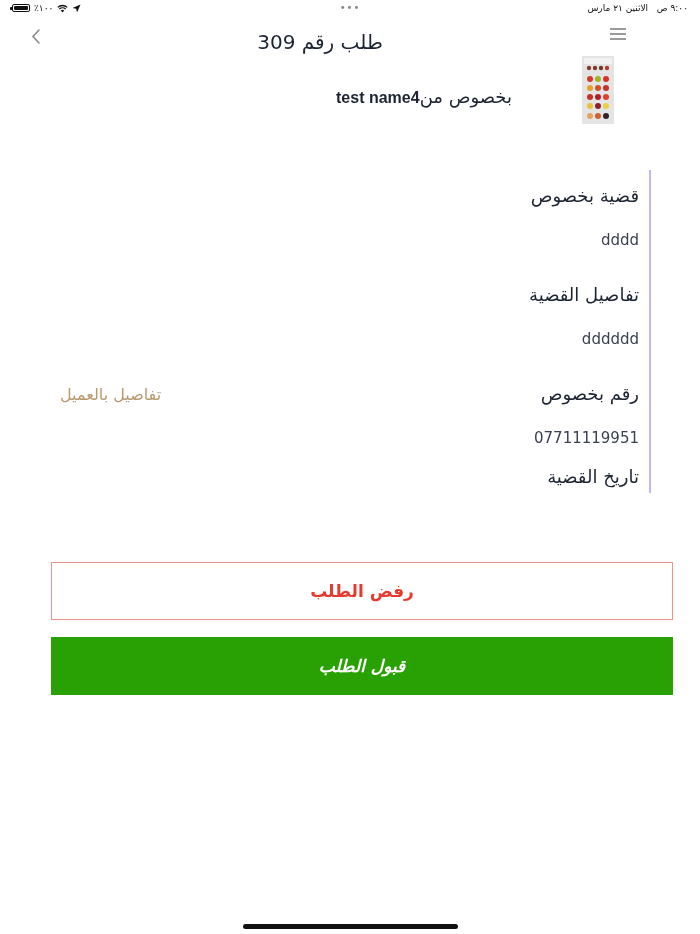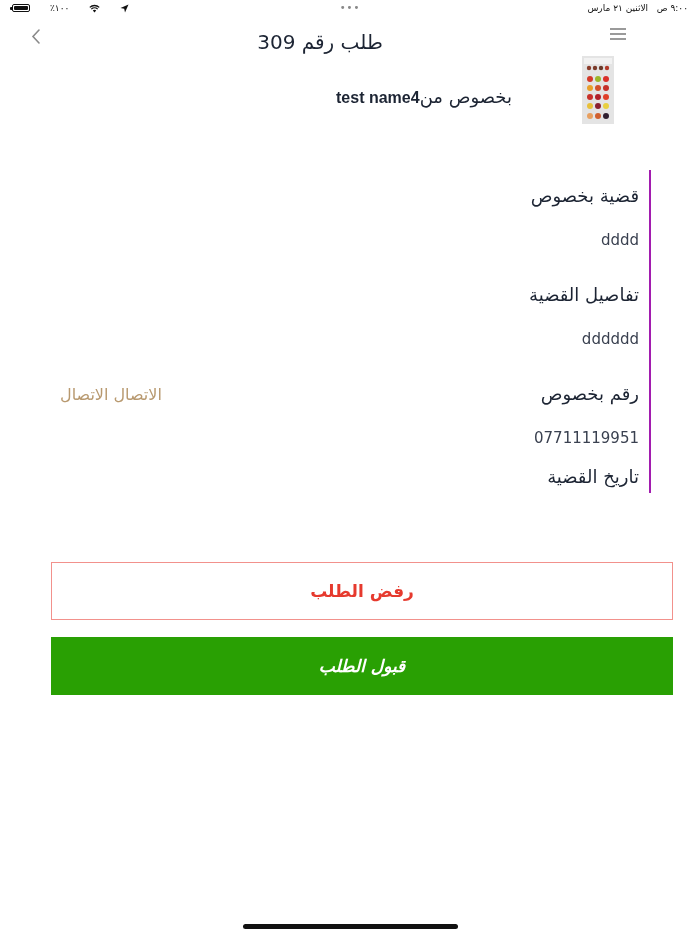--- a/index.html
+++ b/index.html
@@ -1,39 +1,39 @@
 <!DOCTYPE html>
 <html><head>
   <meta charset="utf-8">
   <style>
     * { box-sizing: border-box; margin: 0; padding: 0; }
     html, body { width: 700px; height: 934px; background: #ffffff; overflow: hidden; }
     body { position: relative; font-family: "DejaVu Sans", sans-serif; color: #1c2433; }
 
     .status-bar { position: absolute; top: 0; left: 0; width: 700px; height: 18px; font-size: 9px; color: #111; }
-    .status-left { position: absolute; left: 12px; top: 3px; display: flex; align-items: center; gap: 20px; direction: ltr; }
+    .status-left { position: absolute; left: 12px; top: 3px; display: flex; align-items: center; gap: 4px; direction: ltr; }
     .battery { width: 18px; height: 8px; border: 1px solid #111; border-radius: 2px; position: relative; padding: 1px; }
     .battery .fill { width: 100%; height: 100%; background: #111; border-radius: 1px; }
     .battery::before { content: ""; position: absolute; left: -3px; top: 2px; width: 2px; height: 3px; background: #111; border-radius: 1px 0 0 1px; }
     .status-center { position: absolute; left: 50%; top: 2px; transform: translateX(-50%); font-size: 10px; color: #888; letter-spacing: 1px; }
     .status-right { position: absolute; right: 12px; top: 3px; direction: rtl; }
 
     .nav-bar { position: absolute; top: 20px; left: 0; width: 640px; height: 46px; }
     .back-btn { position: absolute; left: 26px; top: 6px; width: 22px; height: 22px; cursor: pointer; }
     .menu-btn { position: absolute; right: 14px; top: 8px; width: 16px; height: 16px; cursor: pointer; }
     .menu-btn span { display: block; height: 2px; background: #9a9a9a; margin-bottom: 3px; }
     .nav-title { position: absolute; left: 0; right: 0; top: 10px; text-align: center; font-size: 20px; color: #1c2433; direction: rtl; }
 
     .requester { position: absolute; top: 56px; right: 90px; height: 70px; display: flex; align-items: center; direction: rtl; }
     .thumb { position: absolute; right: -4px; top: 0; width: 32px; height: 68px; }
     .requester-text { position: absolute; right: 98px; top: 30px; white-space: nowrap; font-size: 17px; direction: rtl; }
     .requester-text .prefix { color: #1c2433; font-size: 18px; }
     .requester-text .name { font-weight: bold; font-family: "Liberation Sans", sans-serif; font-size: 16px; }
 
-    .details { position: absolute; top: 170px; right: 49px; width: 600px; height: 323px; border-right: 2px solid #a21caf; }
+    .details { position: absolute; top: 170px; right: 49px; width: 600px; height: 323px; border-right: 2px solid #c4b5fd; }
     .field-label { position: absolute; right: 10px; font-size: 18px; color: #1c2433; direction: rtl; white-space: nowrap; }
     .field-value { position: absolute; right: 10px; font-size: 15px; color: #3a4150; direction: ltr; white-space: nowrap; }
     .contact-link { position: absolute; left: 9px; font-size: 16px; color: #b8996f; direction: rtl; cursor: pointer; white-space: nowrap; }
 
     .btn { position: absolute; left: 39px; width: 622px; height: 58px; display: flex; align-items: center; justify-content: center; font-size: 17px; font-weight: bold; direction: rtl; cursor: pointer; margin-left: 12px; }
     .btn-reject { top: 562px; border: 1px solid #f2918c; color: #e63a2e; background: #fff; }
     .btn-accept { top: 637px; background: #29a003; color: #ffffff; border: none; font-style: italic; }
 
     .home-indicator { position: absolute; left: 243px; top: 924px; width: 215px; height: 5px; background: #111; border-radius: 3px; }
   </style>
@@ -109,21 +109,21 @@
 </div>
 
 <div class="details">
   <div class="field-label" style="top:15px;">قضية بخصوص</div>
   <div class="field-value" style="top:61px;">dddd</div>
 
   <div class="field-label" style="top:114px;">تفاصيل القضية</div>
   <div class="field-value" style="top:160px;">dddddd</div>
 
   <div class="field-label" style="top:213px;">رقم بخصوص</div>
-  <div class="contact-link" style="top:215px;">الاتصال الاتصال</div>
+  <div class="contact-link" style="top:215px;">تفاصيل بالعميل</div>
   <div class="field-value" style="top:259px;">07711119951</div>
 
   <div class="field-label" style="top:296px;">تاريخ القضية</div>
 </div>
 
 <div class="btn btn-reject">رفض الطلب</div>
 <div class="btn btn-accept">قبول الطلب</div>
 
 <div class="home-indicator"></div>
 

